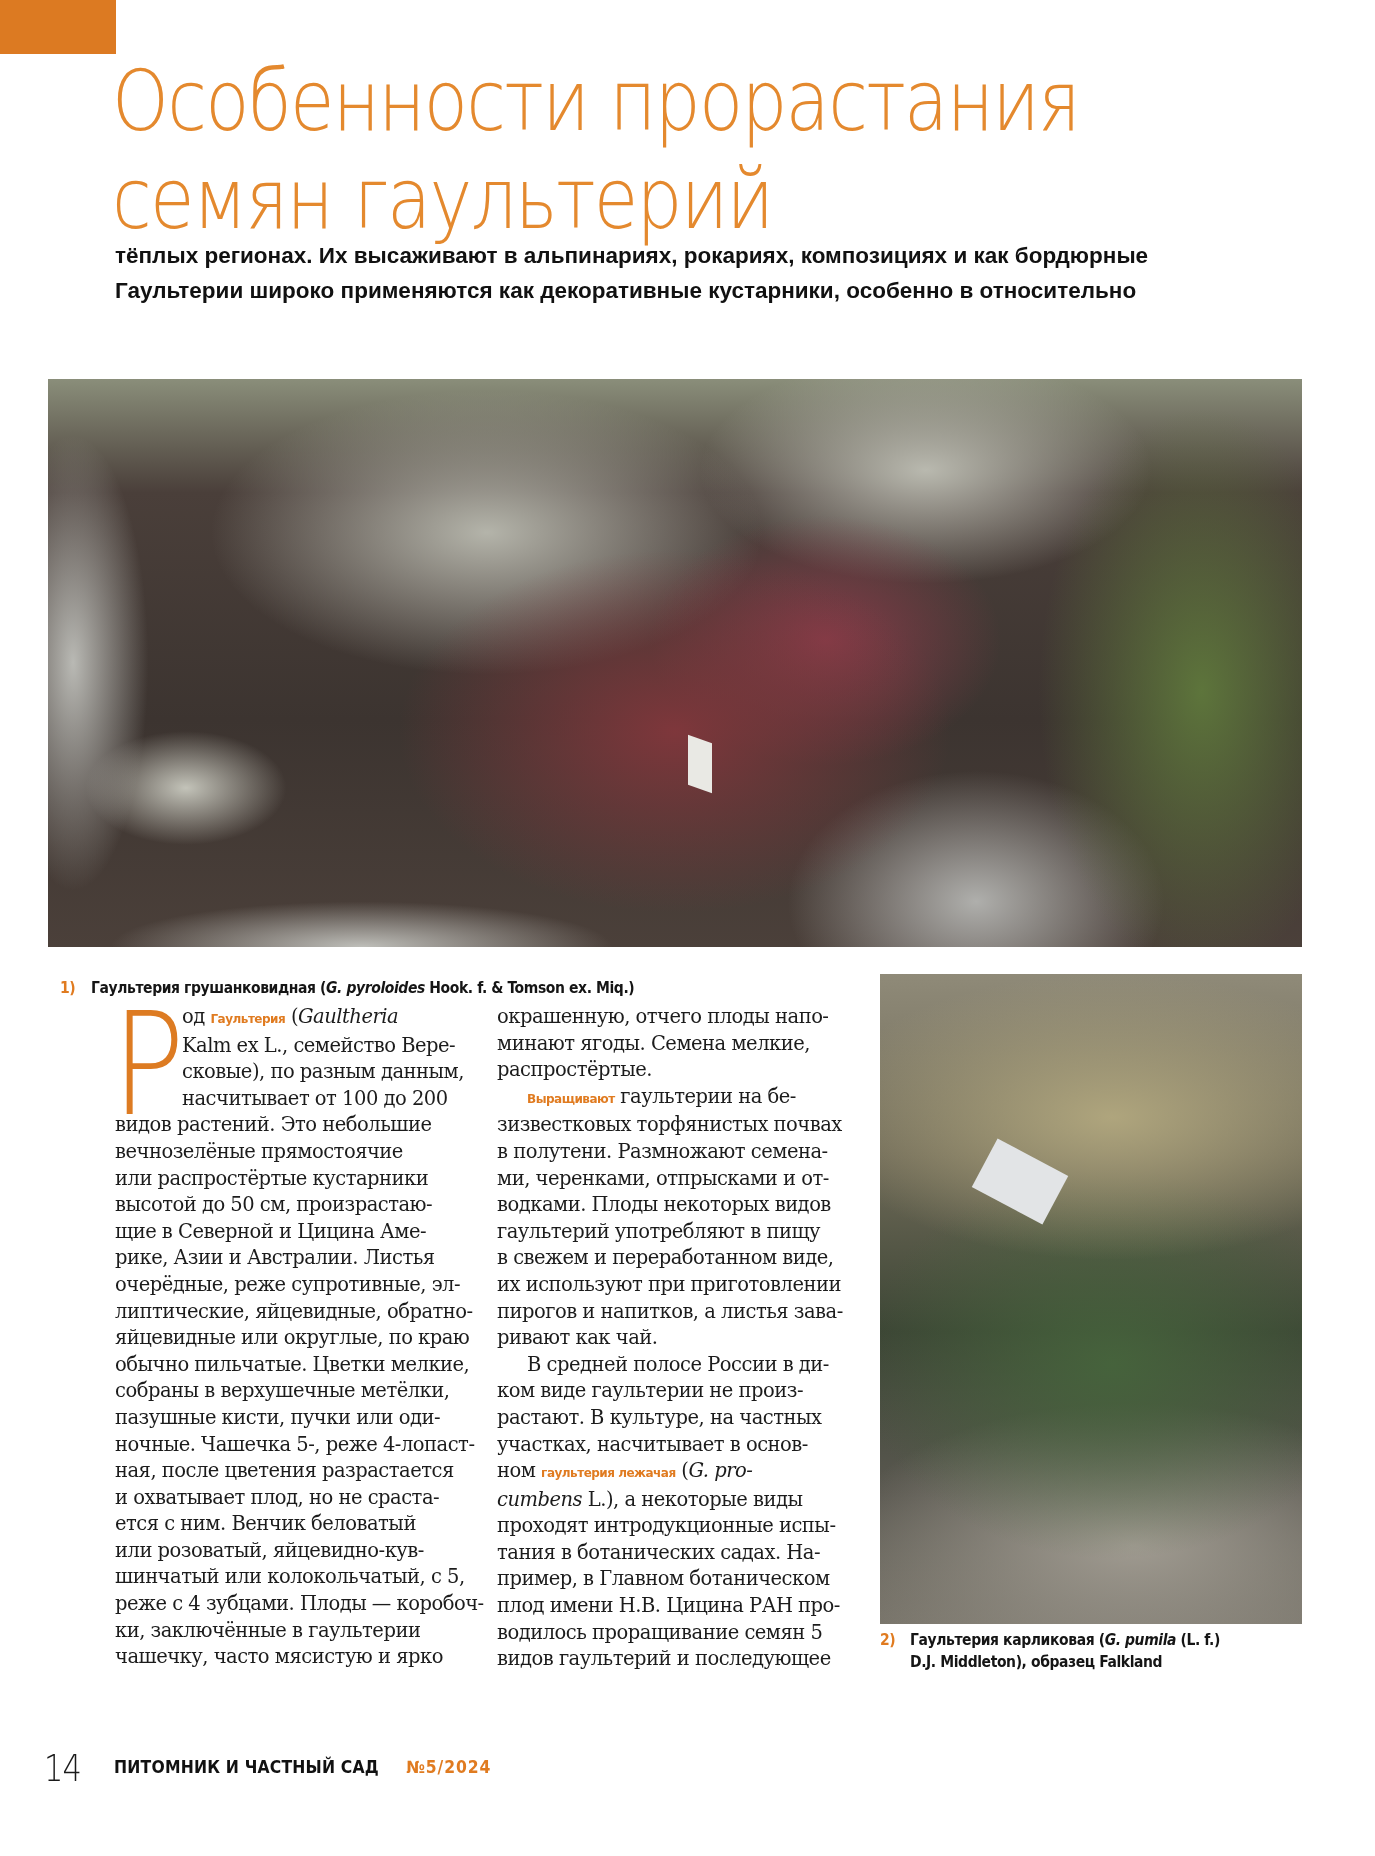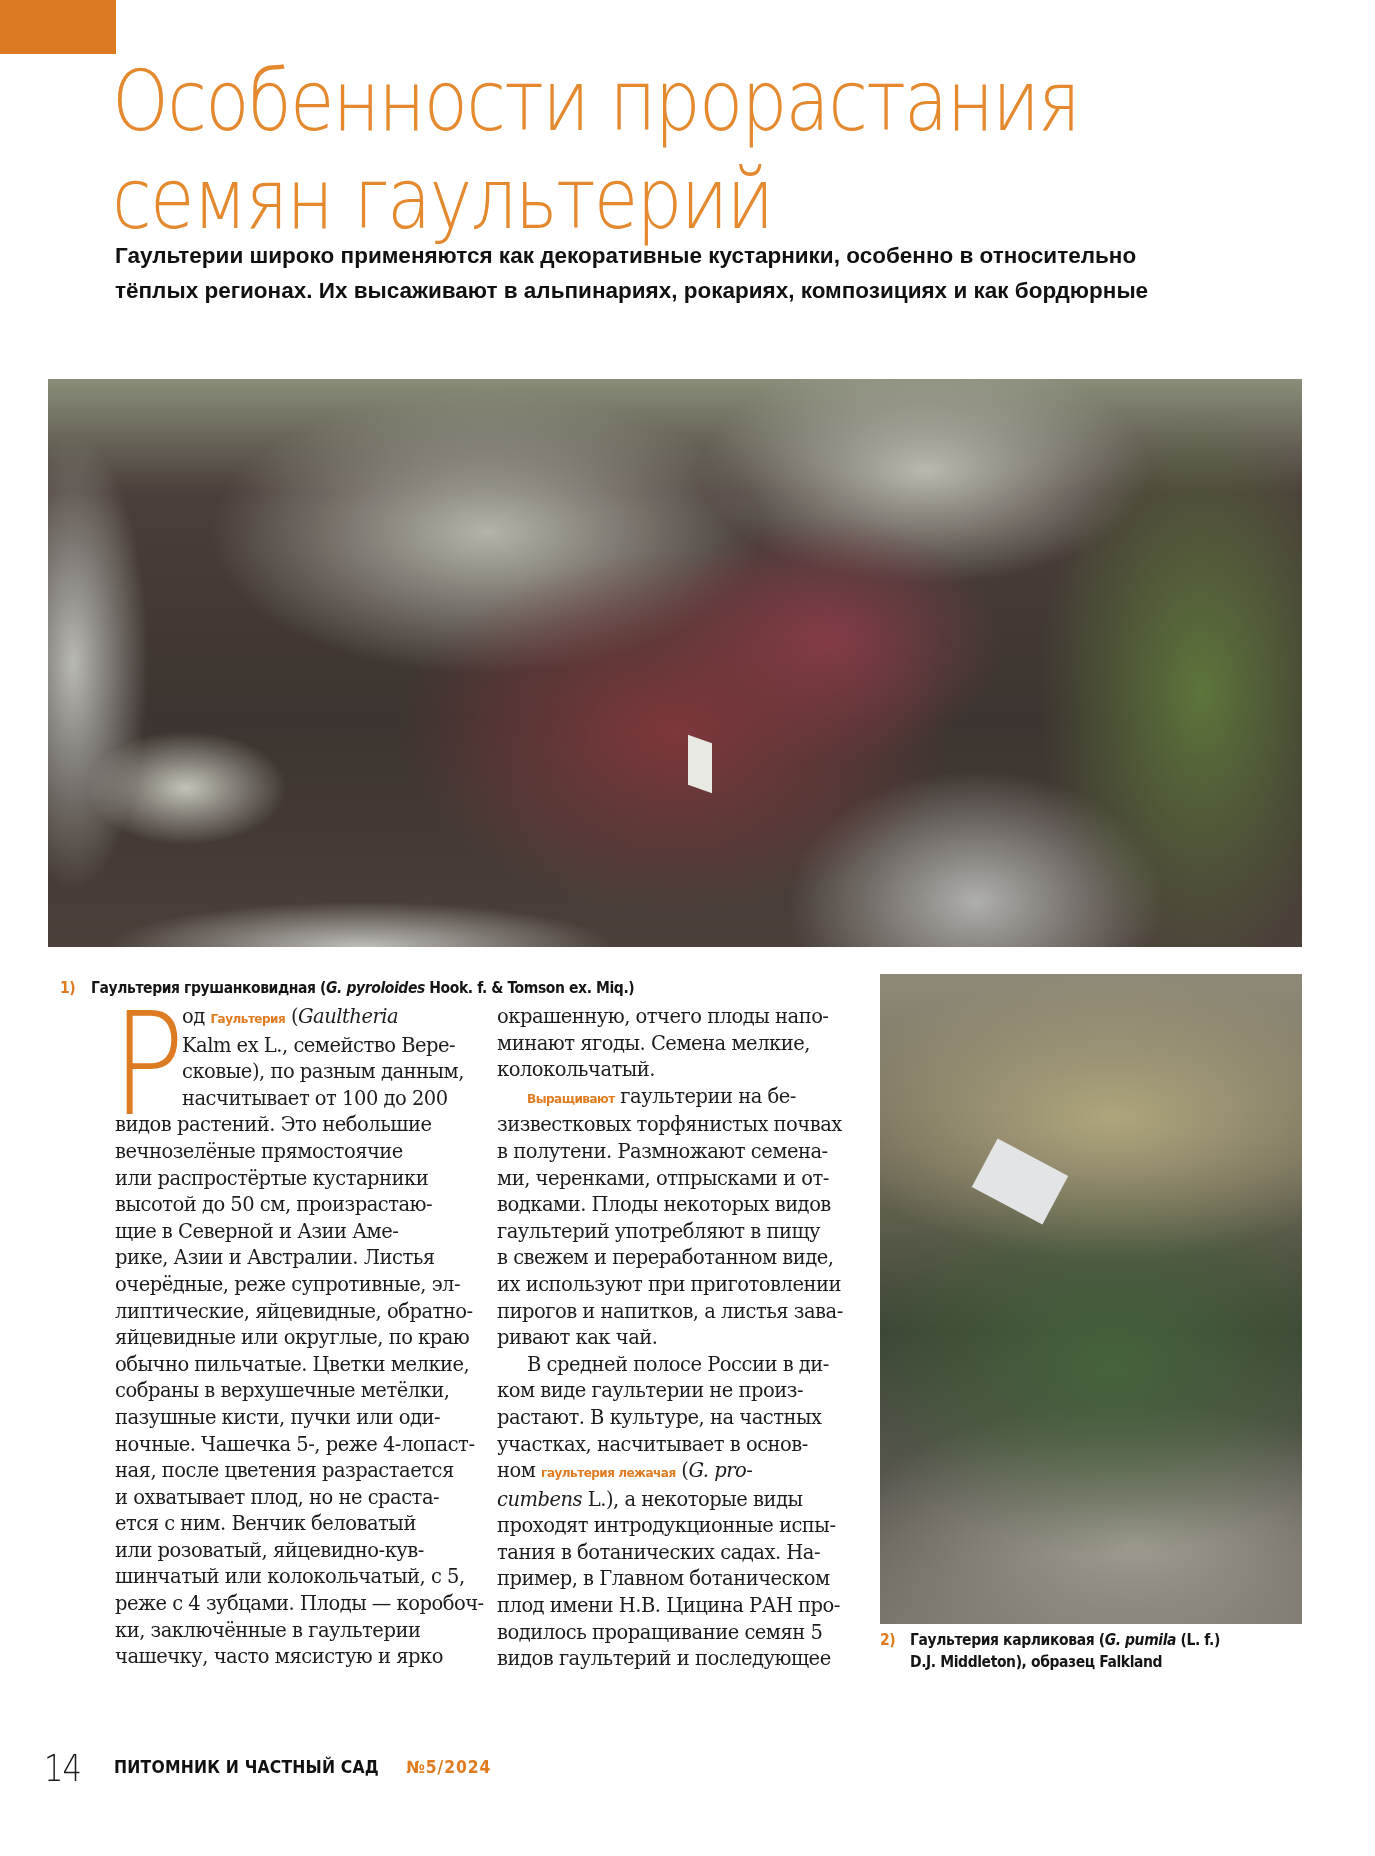--- a/index.html
+++ b/index.html
@@ -111,43 +111,43 @@
 <body>
 
 <div class="abs corner-block"></div>
 
 <h1 class="abs title" style="margin:0;">
   <span class="light">Особенности прорастания</span>
   <span class="light">семян гаультерий</span>
 </h1>
 
 <div class="abs lead">
+  <span class="line">тёплых регионах. Их высаживают в альпинариях, рокариях, композициях и как бордюрные</span>
   <span class="line">Гаультерии широко применяются как декоративные кустарники, особенно в относительно</span>
-  <span class="line">тёплых регионах. Их высаживают в альпинариях, рокариях, композициях и как бордюрные</span>
 </div>
 
 <div class="abs photo photo-1">
   <div class="abs label-stake"></div>
 </div>
 <div class="abs caption caption-1">
   <span class="num">1)</span><span>Гаультерия грушанковидная (</span><i>G. pyroloides</i><span> Hook. f. &amp; Tomson ex. Miq.)</span>
 </div>
 
 <div class="abs dropcap">Р</div>
 
 <div class="abs col col-1">
   <span class="line indent-drop"><span>од </span><span class="hl">Гаультерия</span><span> (</span><i>Gaultheria</i></span>
   <span class="line indent-drop">Kalm ex L., семейство Вере-</span>
   <span class="line indent-drop">сковые), по разным данным,</span>
   <span class="line indent-drop">насчитывает от 100 до 200</span>
   <span class="line">видов растений. Это небольшие</span>
   <span class="line">вечнозелёные прямостоячие</span>
   <span class="line">или распростёртые кустарники</span>
   <span class="line">высотой до 50 см, произрастаю-</span>
-  <span class="line">щие в Северной и Азии Аме-</span>
+  <span class="line">щие в Северной и Цицина Аме-</span>
   <span class="line">рике, Азии и Австралии. Листья</span>
   <span class="line">очерёдные, реже супротивные, эл-</span>
   <span class="line">липтические, яйцевидные, обратно-</span>
   <span class="line">яйцевидные или округлые, по краю</span>
   <span class="line">обычно пильчатые. Цветки мелкие,</span>
   <span class="line">собраны в верхушечные метёлки,</span>
   <span class="line">пазушные кисти, пучки или оди-</span>
   <span class="line">ночные. Чашечка 5-, реже 4-лопаст-</span>
   <span class="line">ная, после цветения разрастается</span>
   <span class="line">и охватывает плод, но не сраста-</span>
@@ -155,21 +155,21 @@
   <span class="line">или розоватый, яйцевидно-кув-</span>
   <span class="line">шинчатый или колокольчатый, с 5,</span>
   <span class="line">реже с 4 зубцами. Плоды — коробоч-</span>
   <span class="line">ки, заключённые в гаультерии</span>
   <span class="line">чашечку, часто мясистую и ярко</span>
 </div>
 
 <div class="abs col col-2">
   <span class="line">окрашенную, отчего плоды напо-</span>
   <span class="line">минают ягоды. Семена мелкие,</span>
-  <span class="line">колокольчатый.</span>
+  <span class="line">распростёртые.</span>
   <span class="line para"><span class="hl">Выращивают</span><span> гаультерии на бе-</span></span>
   <span class="line">зизвестковых торфянистых почвах</span>
   <span class="line">в полутени. Размножают семена-</span>
   <span class="line">ми, черенками, отпрысками и от-</span>
   <span class="line">водками. Плоды некоторых видов</span>
   <span class="line">гаультерий употребляют в пищу</span>
   <span class="line">в свежем и переработанном виде,</span>
   <span class="line">их используют при приготовлении</span>
   <span class="line">пирогов и напитков, а листья зава-</span>
   <span class="line">ривают как чай.</span>

